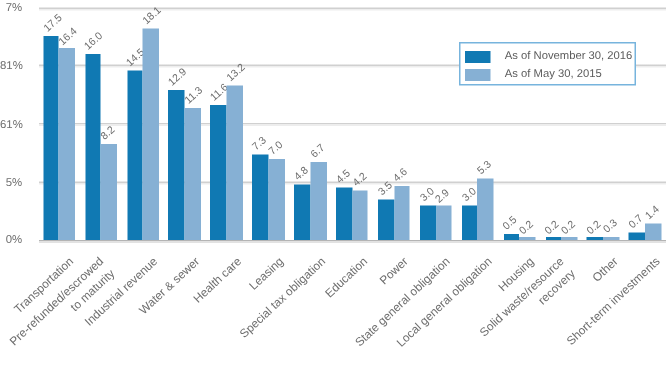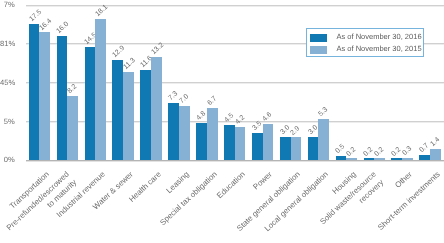--- a/index.html
+++ b/index.html
@@ -31,21 +31,21 @@
   <div id="gridlines">
       <div class="axis0" style="left: 25.5px; top: 159.85px; width: 418.5px;"></div>
       <div class="gridline" style="left: 25.5px; top: 121.125px; width: 418.5px;"></div>
       <div class="gridline" style="left: 25.5px; top: 82.25px; width: 418.5px;"></div>
       <div class="gridline" style="left: 25.5px; top: 43.375px; width: 418.5px;"></div>
       <div class="gridline" style="left: 25.5px; top: 4.5px; width: 418.5px;"></div>
     </div>
   <div id="yticks">
       <div class="ytick" style="left: 0px; top: 156.4px; width: 14.8px;">0%</div>
       <div class="ytick" style="left: 0px; top: 117.525px; width: 14.8px;">5%</div>
-      <div class="ytick" style="left: 0px; top: 78.65px; width: 14.8px;">45%</div>
+      <div class="ytick" style="left: 0px; top: 78.65px; width: 14.8px;">61%</div>
       <div class="ytick" style="left: 0px; top: 39.775px; width: 14.8px;">81%</div>
       <div class="ytick" style="left: 0px; top: 0.9px; width: 14.8px;">7%</div>
     </div>
   <div id="bars">
       <div class="bar" style="left: 28.75px; width: 10.7px; height: 136.062px; top: 23.9375px; background: rgb(16, 121, 179);"></div>
       <div class="vlabel" style="left: 32.55px; top: 16.0375px; height: 7px;">17.5</div>
       <div class="bar" style="left: 39.45px; width: 10.7px; height: 127.51px; top: 32.49px; background: rgb(134, 176, 212);"></div>
       <div class="vlabel" style="left: 43.25px; top: 24.59px; height: 7px;">16.4</div>
       <div class="bar" style="left: 56.65px; width: 10.7px; height: 124.4px; top: 35.6px; background: rgb(16, 121, 179);"></div>
       <div class="vlabel" style="left: 60.45px; top: 27.7px; height: 7px;">16.0</div>
@@ -153,16 +153,16 @@
         <span style="line-height: 11.2px;">Short-term investments</span>
       </div>
     </div>
   <div id="legend" style="left: 305.5px; top: 28.2px; width: 116px; height: 27.2px;">
       <div class="legrow" style="top: 4px;">
         <div class="swatch" style="background: rgb(16, 121, 179);"></div>
         <div class="legtext">As of November 30, 2016</div>
       </div>
       <div class="legrow" style="top: 15.8px;">
         <div class="swatch" style="background: rgb(134, 176, 212);"></div>
-        <div class="legtext">As of November 30, 2015</div>
+        <div class="legtext">As of May 30, 2015</div>
       </div>
     </div>
 </div>
 
 </body></html>

